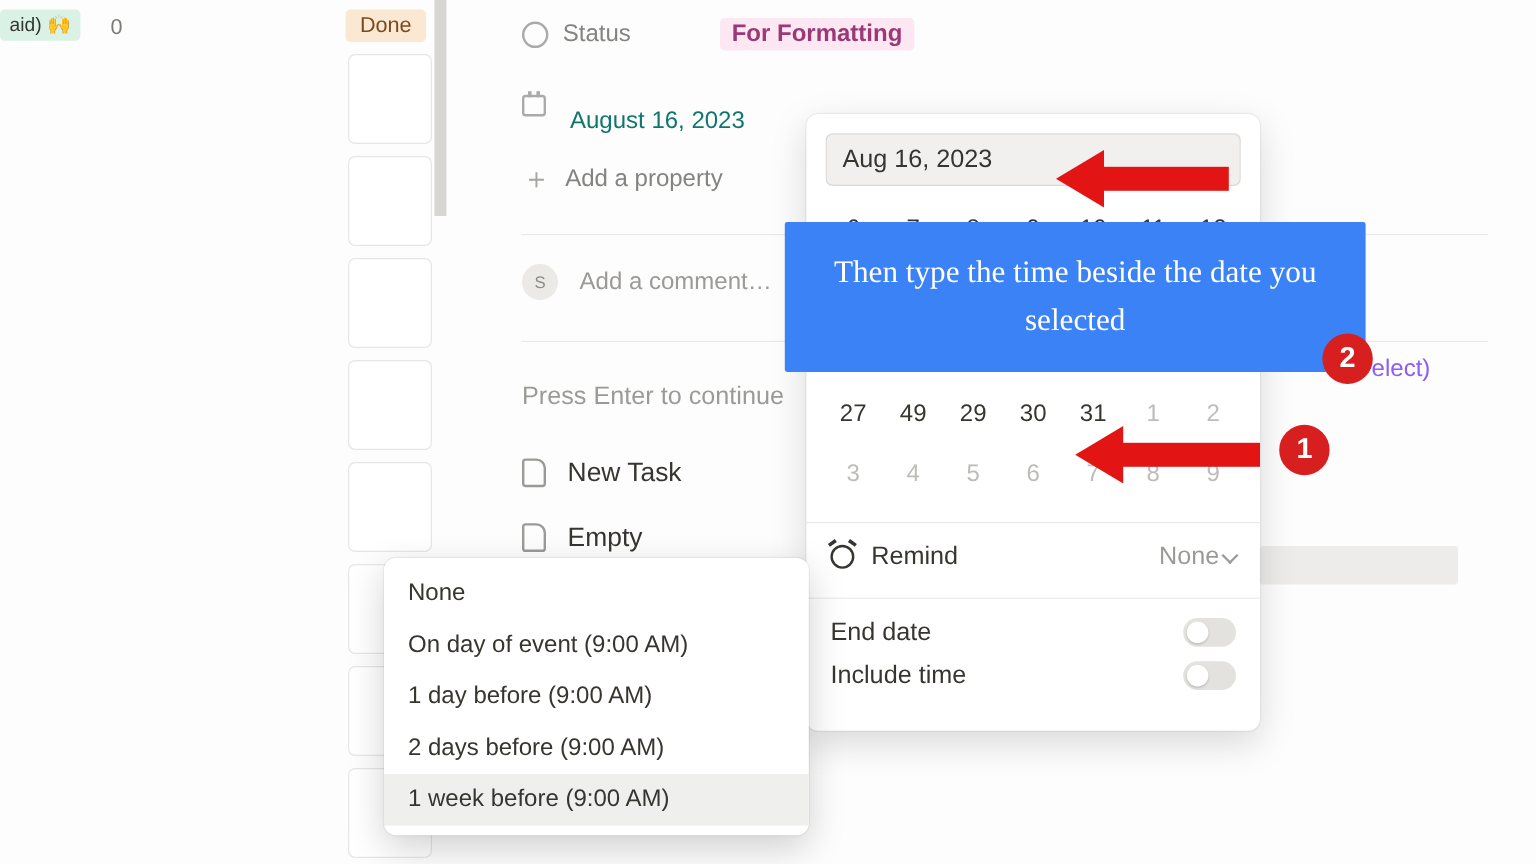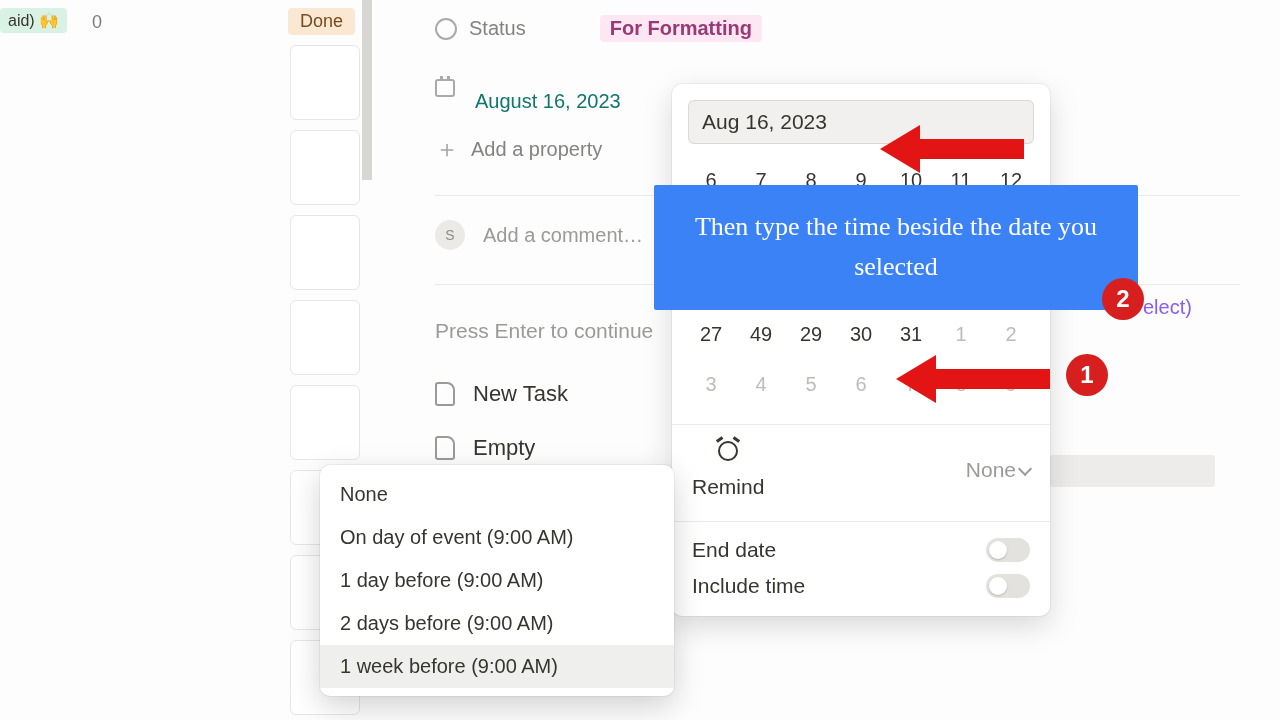--- a/index.html
+++ b/index.html
@@ -77,25 +77,25 @@
     display:flex; align-items:center; gap:18px; padding:14px 0;
     color:#9b9a97; font-size:20px;
   }
   .avatar { width:30px; height:30px; border-radius:50%; background:#eceae7; color:#8e8d8a; font-size:14px; display:flex; align-items:center; justify-content:center;}
   .hint { color:#9b9a97; font-size:21px; padding-top:24px;}
   .item-row { display:flex; align-items:center; gap:18px; padding:14px 0; font-size:22px; color:#37352f;}
   .page-icon { width:20px; height:24px; border:2px solid #9b9a97; border-radius:3px; border-top-right-radius:8px; position:relative;}
 
   
   .datepicker {
-    position:absolute; left:672px; top:84px;
+    position:absolute; left:672px; top:95px;
     width:378px;
     background:#fff; border-radius:10px;
     box-shadow: 0 10px 30px rgba(0,0,0,0.15), 0 0 0 1px rgba(15,15,15,0.05);
-    padding-bottom: 8px;
+    padding-bottom: 24px;
   }
   .date-input {
     margin:16px 16px 8px 16px;
     background:#f1f0ee; border-radius:6px;
     padding:10px 14px; font-size:21px;
     box-shadow: inset 0 0 0 1px rgba(15,15,15,0.1);
   }
   .calendar {
     padding: 6px 10px 6px 10px;
   }
@@ -119,21 +119,21 @@
   .cal-ring {
     position:absolute; border:2px solid #d63a3a; border-radius:50%;
     width:56px; height:56px;
   }
   .cal-dim { color:#bdbcb9; }
   .picker-divider { border-top:1px solid #eceae7; margin: 12px 0 6px 0;}
   .picker-row {
     display:flex; align-items:center; justify-content:space-between;
     padding:10px 20px; font-size:21px; color:#37352f;
   }
-  .picker-row-left { display:flex; align-items:center; gap:14px;flex-direction:column;}
+  .picker-row-left { display:flex; align-items:center; gap:14px;}
   .alarm-icon {
     width:20px; height:20px; border:2.5px solid #37352f; border-radius:50%; position:relative;
   }
   .alarm-icon::before, .alarm-icon::after {
     content:""; position:absolute; width:7px; height:2.5px; background:#37352f; top:-5px;
   }
   .alarm-icon::before { left:-4px; transform:rotate(-35deg);}
   .alarm-icon::after { right:-4px; transform:rotate(35deg);}
   .none-val { color:#9b9a97; display:flex; align-items:center; gap:4px;}
   .chev { border: solid #9b9a97; border-width:0 2px 2px 0; display:inline-block; padding:4px; transform:rotate(45deg); margin-bottom:3px;}

